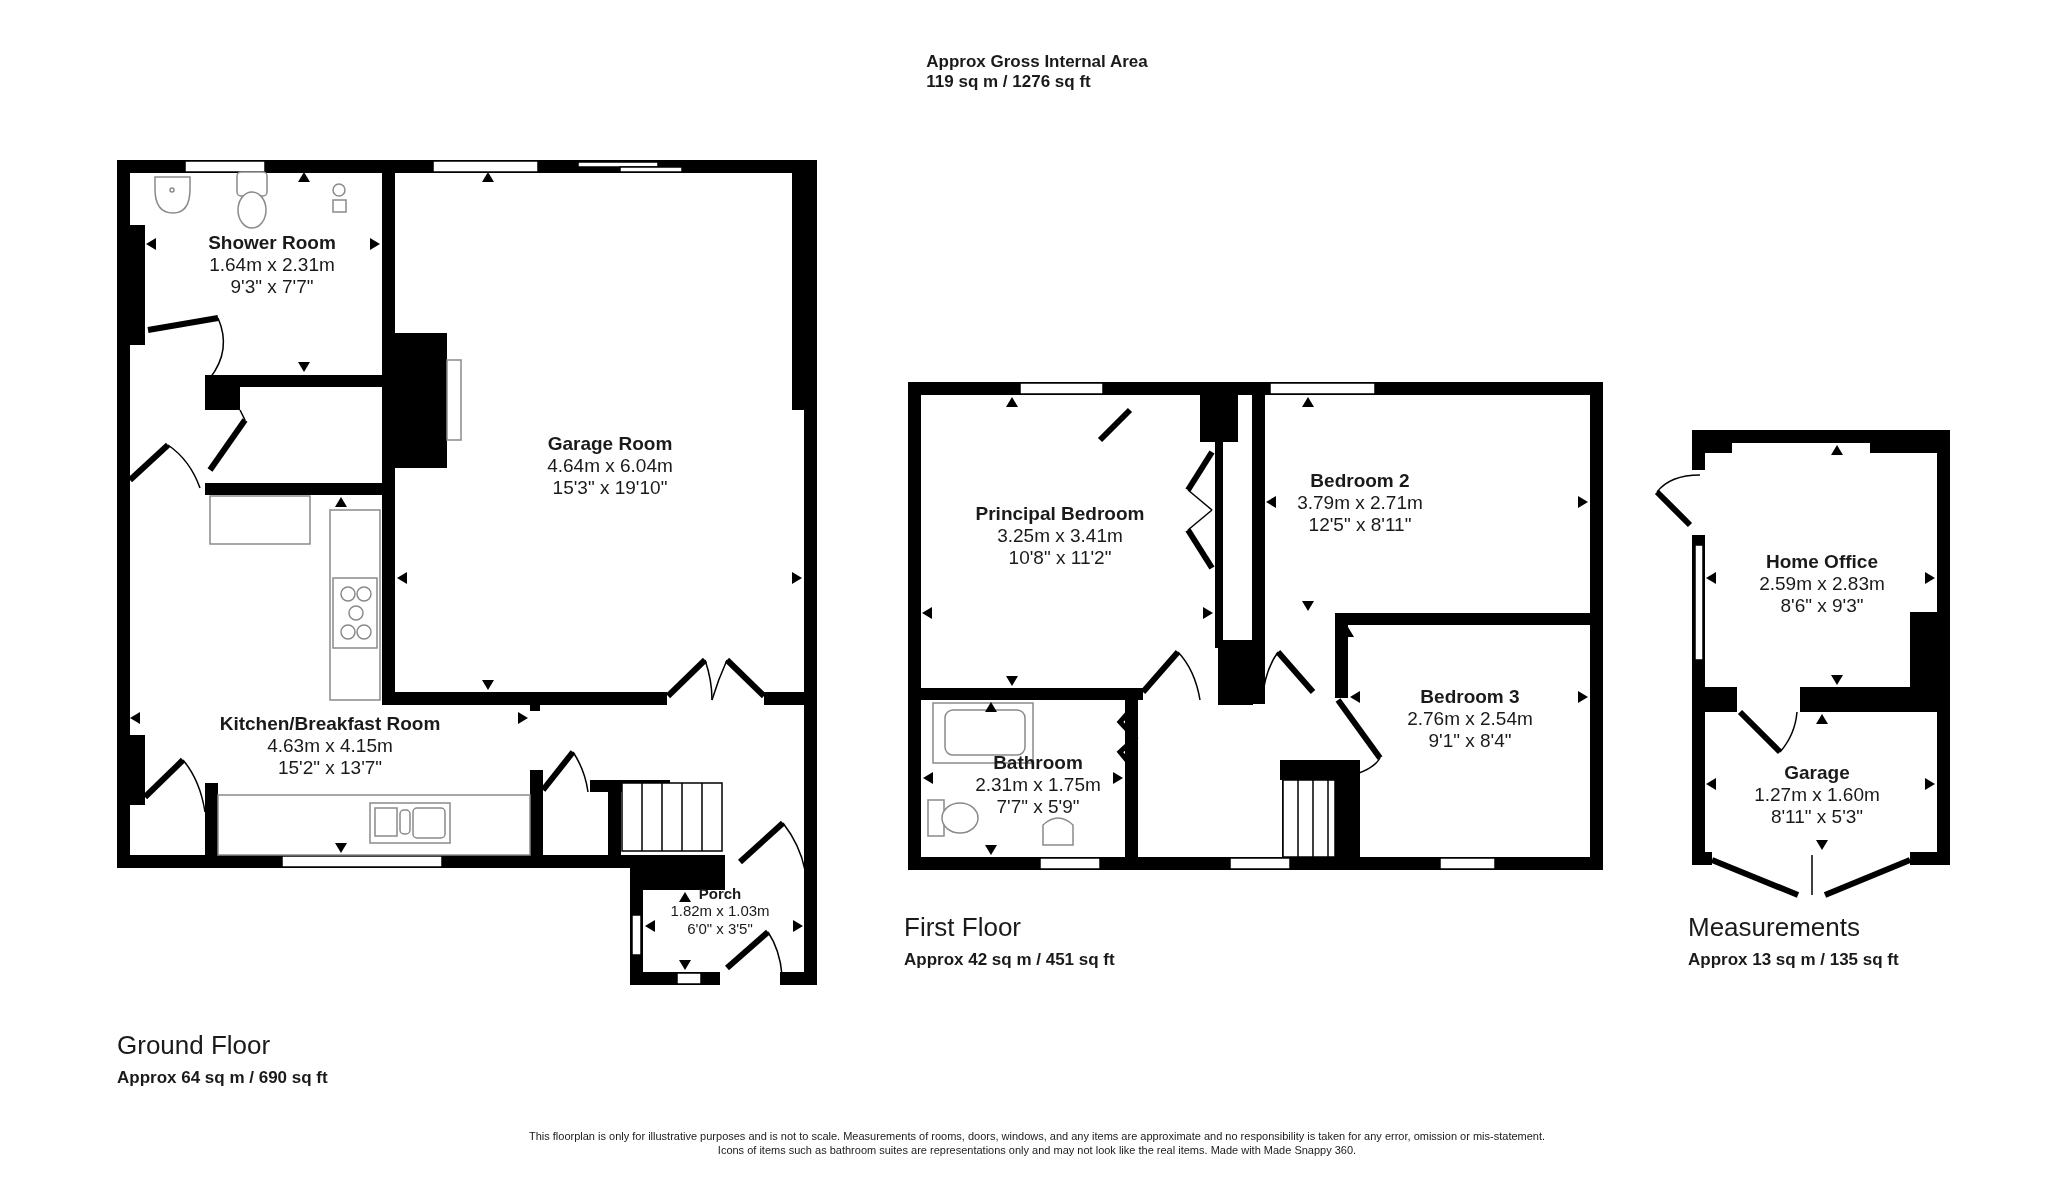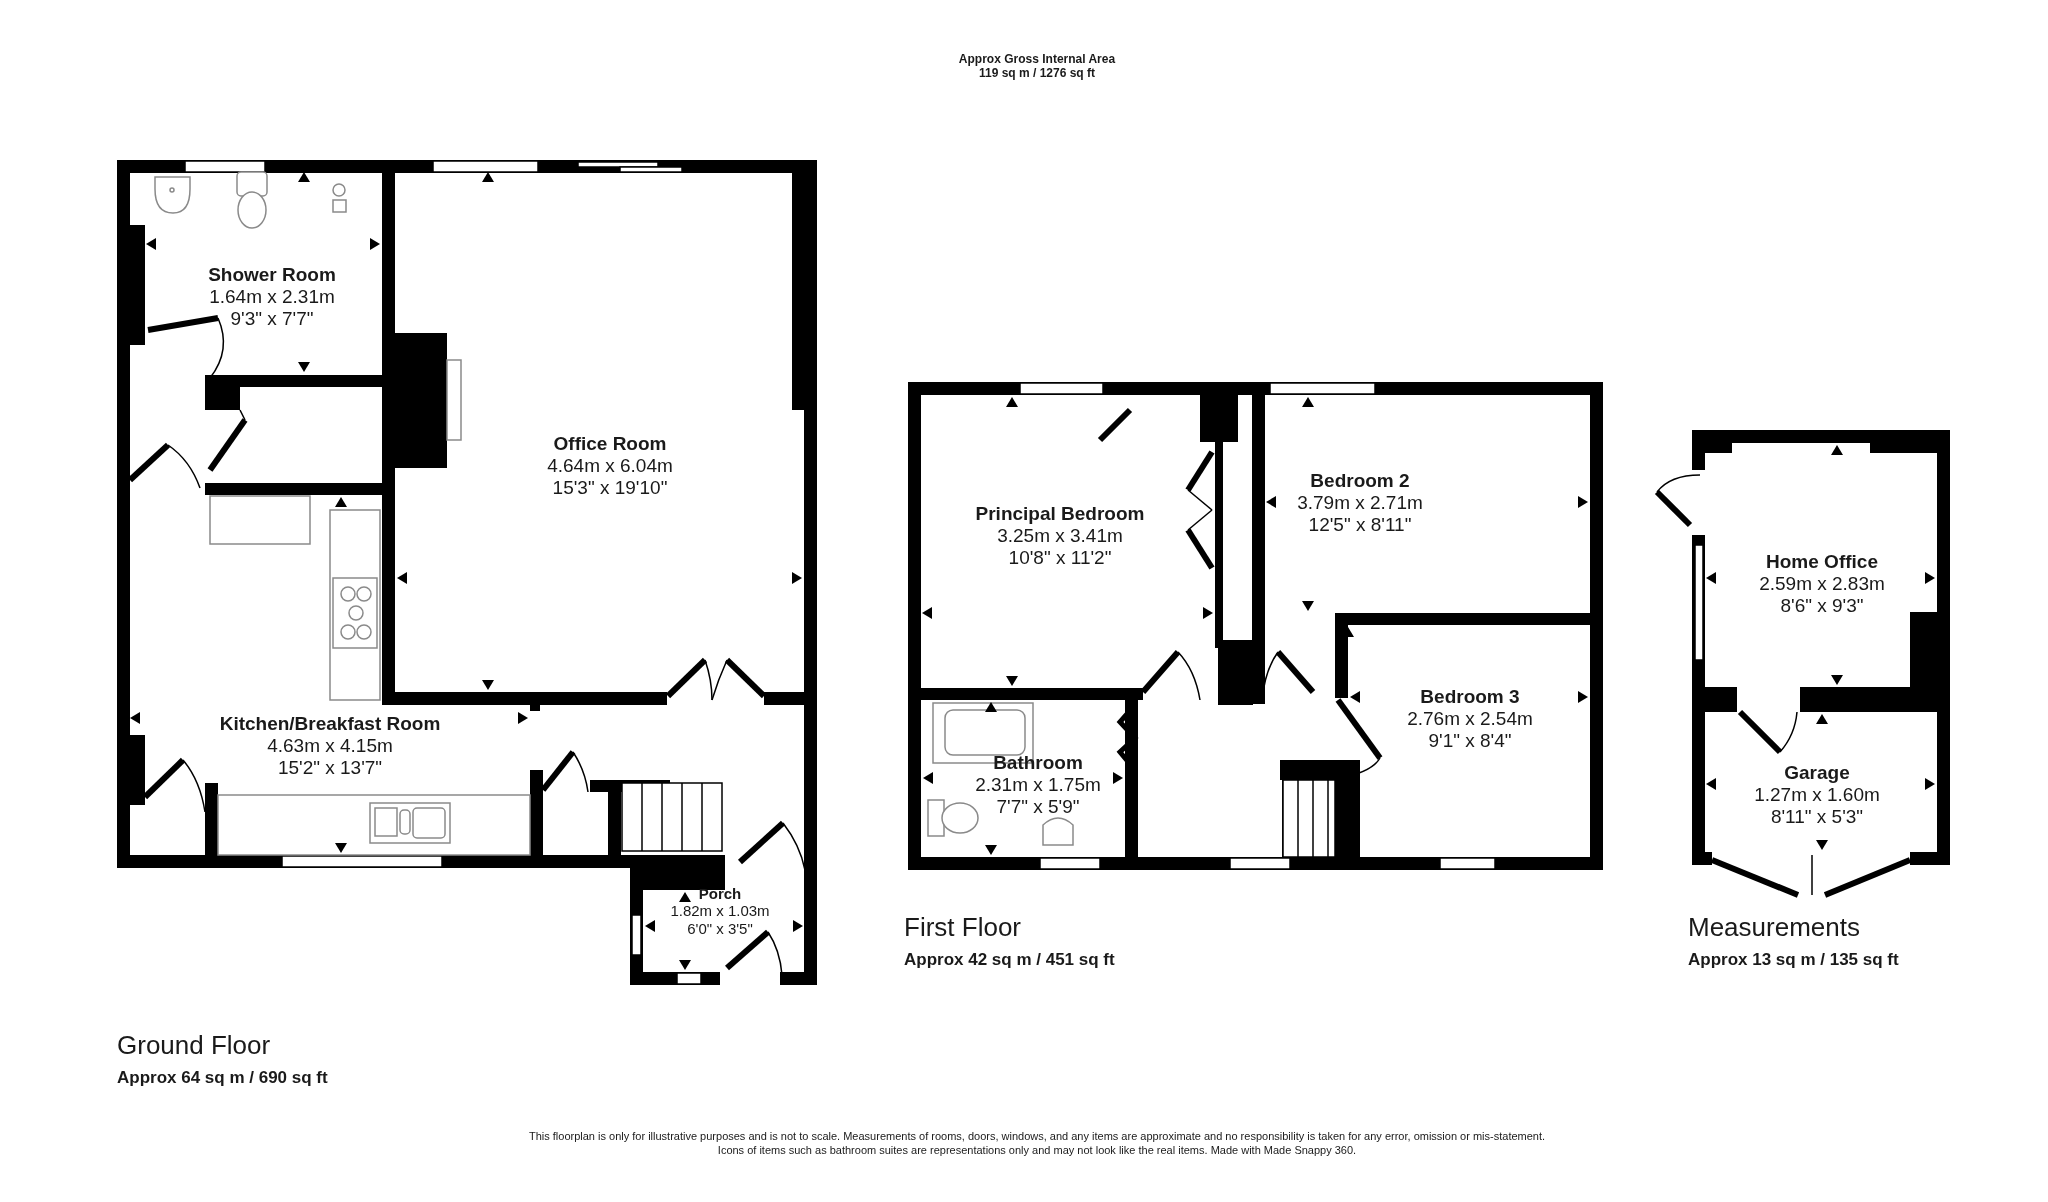--- a/index.html
+++ b/index.html
@@ -10,21 +10,21 @@
     .win { fill: #ffffff; stroke: #000000; stroke-width: 1.5; }
     .fixture { fill: #ffffff; stroke: #8a8a8a; stroke-width: 1.5; }
     .door { stroke: #000000; stroke-width: 6; fill: none; stroke-linecap: butt; }
     .swing { stroke: #000000; stroke-width: 1.5; fill: none; }
     .arrow { fill: #000000; }
     .stair { fill: #ffffff; stroke: #000000; stroke-width: 1.5; }
     .label { position: absolute; text-align: center; transform: translateX(-50%); white-space: nowrap; line-height: 1.15; }
     .room-name { font-weight: bold; font-size: 19px; }
     .room-dim { font-size: 19px; }
     .room-small .room-name, .room-small .room-dim { font-size: 15px; text-align: center; }
-    .header { position: absolute; left: 1037px; top: 52px; transform: translateX(-50%); text-align: center; font-weight: bold; font-size: 12px; line-height: 1.2; }
+    .header { position: absolute; left: 1037px; top: 52px; transform: translateX(-50%); text-align: left; font-weight: bold; font-size: 17px; line-height: 1.2; }
     .floor-title { position: absolute; font-size: 26px; }
     .floor-area { position: absolute; font-weight: bold; font-size: 17px; }
     .disclaimer { position: absolute; left: 1037px; top: 1130px; transform: translateX(-50%); width: 1020px; text-align: center; font-size: 11px; line-height: 1.25; }
   </style>
 </head>
 <body>
 
 <svg id="plan" width="2048" height="1202" viewBox="0 0 2048 1202" xmlns="http://www.w3.org/2000/svg">
 
   <g>
@@ -253,27 +253,27 @@
     <polygon class="arrow" points="1706,784 1716,778 1716,790"></polygon>
     <polygon class="arrow" points="1935,784 1925,778 1925,790"></polygon>
   </g>
 </svg>
 
 <div class="header">
   <div>Approx Gross Internal Area</div>
   <div>119 sq m / 1276 sq ft</div>
 </div>
 
-<div class="label" style="left:272px; top:232px;margin-top:32px;">
+<div class="label" style="left:272px; top:232px;">
   <div class="room-name">Shower Room</div>
   <div class="room-dim">1.64m x 2.31m</div>
   <div class="room-dim">9'3" x 7'7"</div>
 </div>
 <div class="label" style="left:610px; top:433px;">
-  <div class="room-name">Office Room</div>
+  <div class="room-name">Garage Room</div>
   <div class="room-dim">4.64m x 6.04m</div>
   <div class="room-dim">15'3" x 19'10"</div>
 </div>
 <div class="label" style="left:330px; top:713px;">
   <div class="room-name">Kitchen/Breakfast Room</div>
   <div class="room-dim">4.63m x 4.15m</div>
   <div class="room-dim">15'2" x 13'7"</div>
 </div>
 <div class="label room-small" style="left:720px; top:885px;">
   <div class="room-name">Porch</div>

